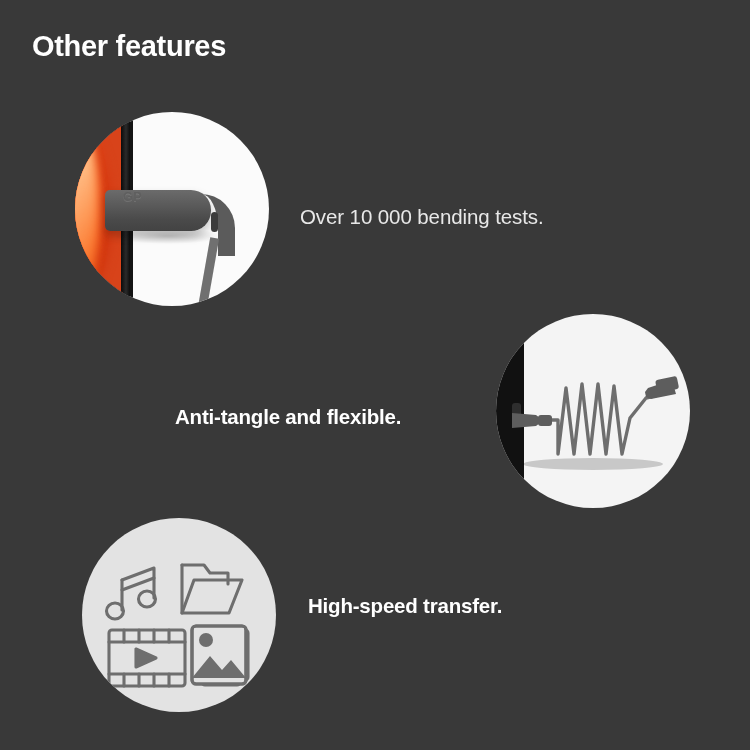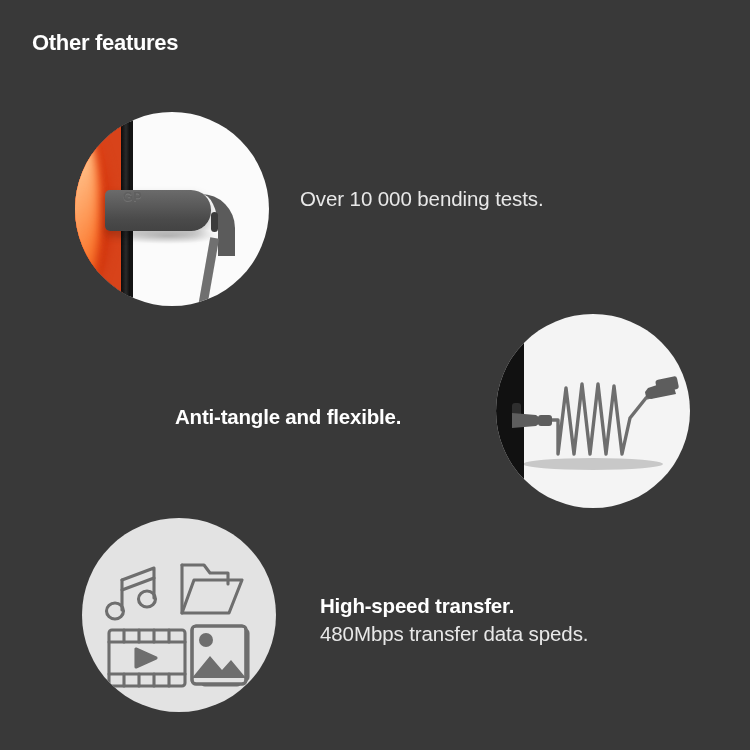--- a/index.html
+++ b/index.html
@@ -21,21 +21,21 @@
     inset: 0;
     width: 750px;
     height: 750px;
   }
 
   
   .page-title {
     position: absolute;
     left: 32px;
     top: 31px;
-    font-size: 22px;
+    font-size: 29px;
     font-weight: bold;
     color: #ffffff;
     letter-spacing: -0.3px;
     line-height: 1.1;
     white-space: nowrap;
   }
 
   .feature-text {
     position: absolute;
     color: #ffffff;
@@ -48,21 +48,21 @@
     white-space: nowrap;
     line-height: 1.25;
   }
   .feature-sub {
     font-size: 20.5px;
     font-weight: normal;
     color: #e8e8e8;
     letter-spacing: -0.1px;
     white-space: nowrap;
     line-height: 1.25;
-    margin-top: 2px;
+    margin-top: 20px;
   }
 
   
   .circle {
     position: absolute;
     border-radius: 50%;
     overflow: hidden;
     background: #f2f2f2;
   }
 
@@ -217,21 +217,21 @@
     top: 518px;
     width: 194px;
     height: 194px;
     background: #e3e3e3;
   }
   .media-svg { position: absolute; left: 0; top: 0; }
 
   
   #text-tpe   { left: 300px; top: 184px; }
   #text-tangle{ left: 175px; top: 404px; }
-  #text-speed { left: 320px; top: 593px; }
+  #text-speed { left: 308px; top: 593px; }
 </style>
 </head>
 <body>
 
 <div class="page">
 
   <div class="page-title">Other features</div>
 
   <div class="circle" id="circle-usb">
     <div class="phone-body"></div>
@@ -312,16 +312,15 @@
           <path d="M 110 160 L 128 138 L 140 152 L 149 142 L 164 160 Z" fill="#6e6e6e" stroke="none"></path>
           <rect x="110" y="108" width="54" height="58" rx="4"></rect>
         </g>
 
       </g>
     </svg>
   </div>
 
   <div class="feature-text" id="text-speed">
     <div class="feature-title">High-speed transfer.</div>
-    <div class="feature-sub">480Mbps transfer data speds.</div>
   </div>
 
 </div>
 
 </body></html>

